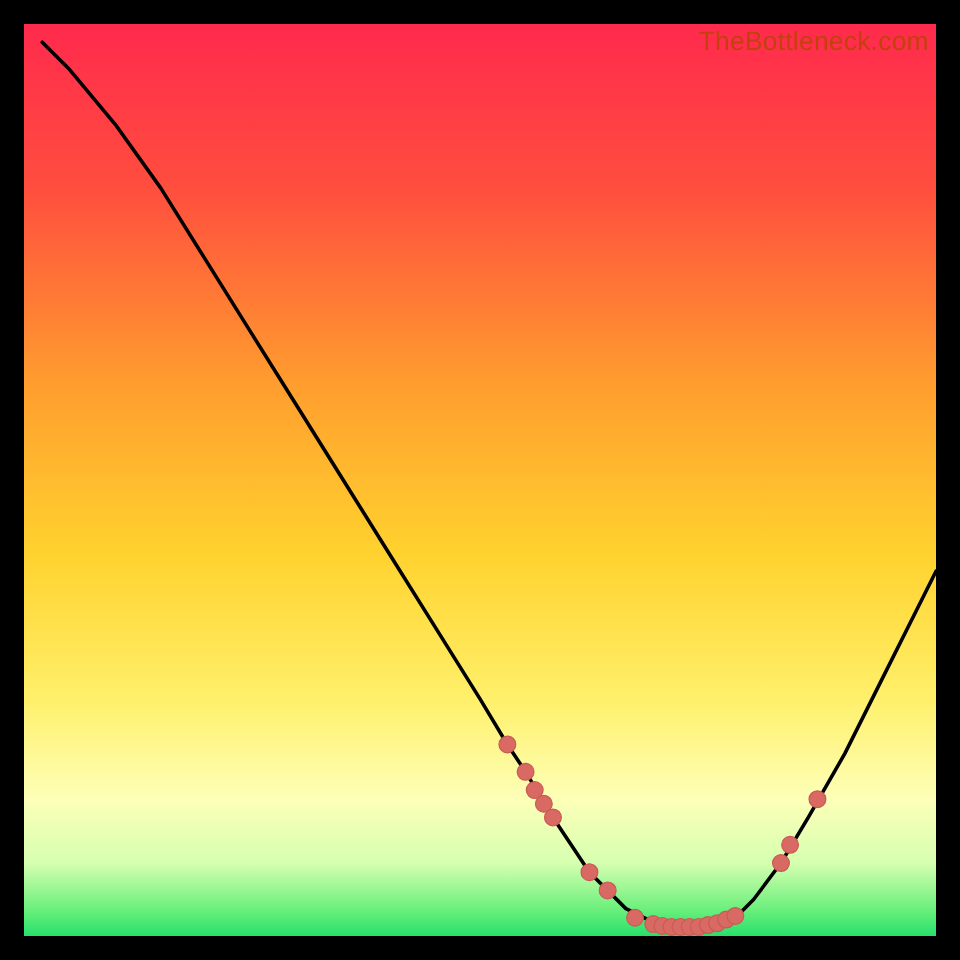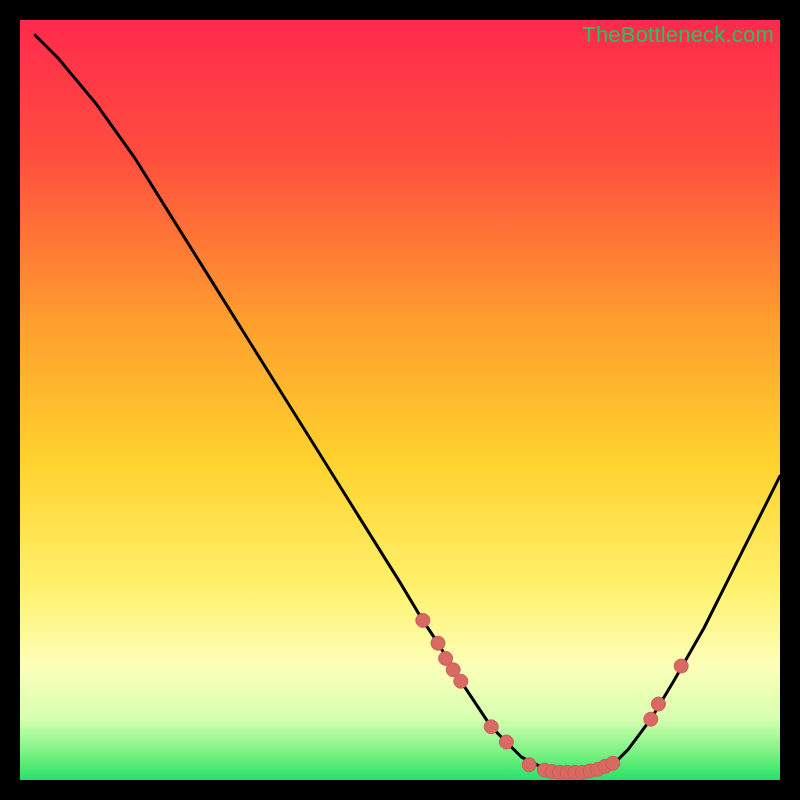--- a/index.html
+++ b/index.html
@@ -23,21 +23,21 @@
     position: absolute;
     left: 0;
     top: 0;
     width: 760px;
     height: 760px;
   }
   .watermark {
     position: absolute;
     top: 2px;
     right: 6px;
-    color: #22c55e;
+    color: #c2410c;
     font-size: 22px;
     font-weight: 500;
     letter-spacing: 0.2px;
     z-index: 20;
   }
   svg {
     position: absolute;
     left: 0;
     top: 0;
   }

